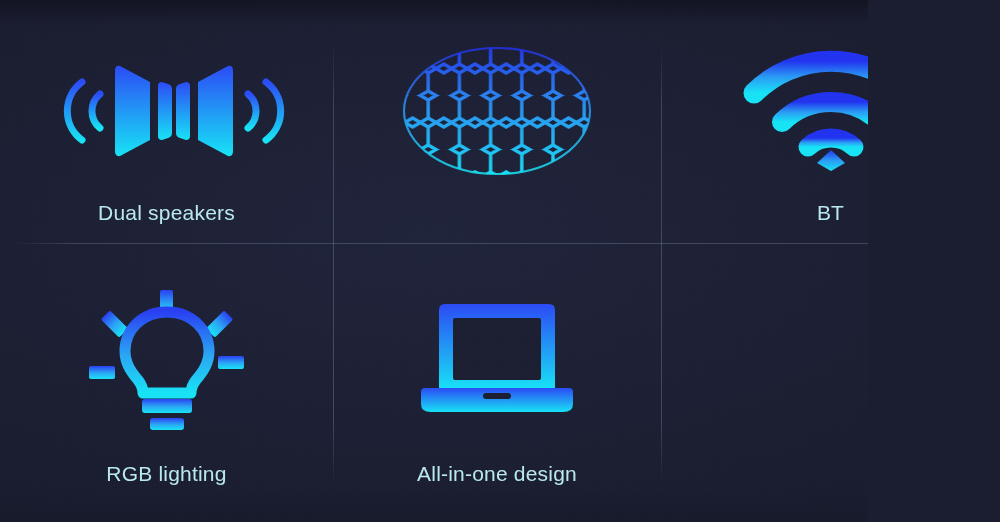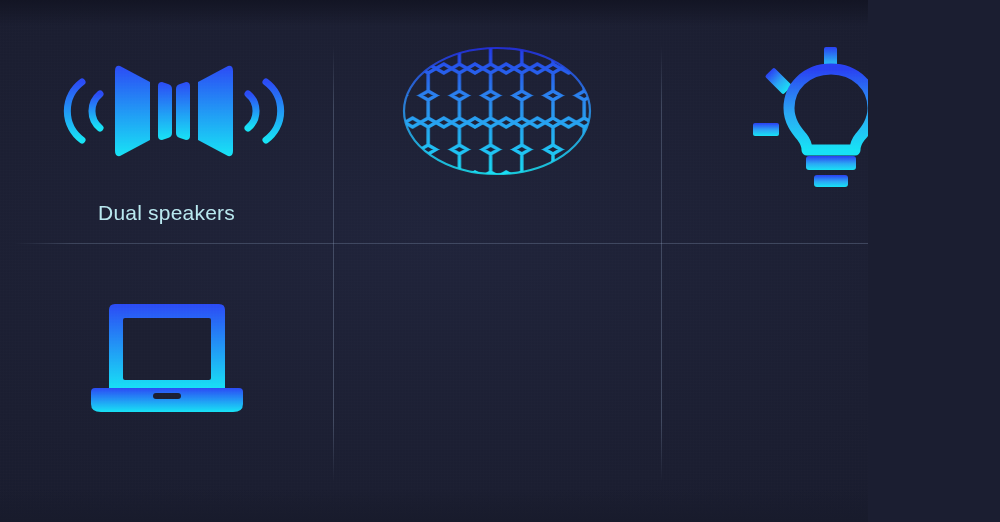--- a/index.html
+++ b/index.html
@@ -173,20 +173,40 @@
 
           <g clip-path="url(#ovalClip)">
             <rect x="0" y="0" width="200" height="140" fill="url(#gradHex)" mask="url(#hexMask)"></rect>
           </g>
 
           <ellipse cx="100" cy="70" rx="93" ry="63" fill="none" stroke="url(#gradHex)" stroke-width="2.2" opacity=".85"></ellipse>
         </svg>
       </div>
     </div>
 
+    <div class="cell row1">
+      <div class="icon-area">
+        <svg width="170" height="120" viewBox="0 0 170 120">
+          <defs>
+            <linearGradient id="gradWifi" x1="0" y1="0" x2="0" y2="1">
+              <stop offset="0%" stop-color="#2233f0"></stop>
+              <stop offset="50%" stop-color="#2a9bf4"></stop>
+              <stop offset="100%" stop-color="#17e3f5"></stop>
+            </linearGradient>
+          </defs>
+          <g fill="none" stroke="url(#gradWifi)" stroke-linecap="round">
+            <path d="M 8 42 A 109 109 0 0 1 162 42" stroke-width="21"></path>
+            <path d="M 36 71 A 70 70 0 0 1 134 71" stroke-width="20"></path>
+            <path d="M 62 96 A 34 34 0 0 1 108 96" stroke-width="19"></path>
+          </g>
+          <path d="M 85 99 L 99 112 L 85 120 L 71 112 Z" fill="url(#gradWifi)"></path>
+        </svg>
+      </div>
+      <div class="cell-label">BT</div>
+    </div>
 
     <div class="cell row2">
       <div class="icon-area">
         <svg width="160" height="140" viewBox="0 0 160 140">
           <defs>
             <linearGradient id="gradBulb" x1="0" y1="0" x2="0" y2="1">
               <stop offset="0%" stop-color="#2940f2"></stop>
               <stop offset="55%" stop-color="#2aa8f4"></stop>
               <stop offset="100%" stop-color="#17e3f5"></stop>
             </linearGradient>
@@ -206,20 +226,21 @@
                    C 55 95 56 99 56 103
                    L 104 103
                    C 104 99 105 95 109 90
                    C 115 83 122 74 122 61
                    C 122 40 105 22 80 22 Z" fill="none" stroke="url(#gradBulb)" stroke-width="11" stroke-linejoin="round"></path>
 
           <rect x="55" y="109" width="50" height="14" rx="3" fill="url(#gradBulb)"></rect>
           <rect x="63" y="128" width="34" height="12" rx="3" fill="url(#gradBulb)"></rect>
         </svg>
       </div>
+      <div class="cell-label">RGB lighting</div>
     </div>
 
 
     <div class="cell row2">
       <div class="icon-area">
         <svg width="160" height="116" viewBox="0 0 160 116">
           <defs>
             <linearGradient id="gradLap" x1="0" y1="0" x2="0" y2="1">
               <stop offset="0%" stop-color="#2b4af5"></stop>
               <stop offset="100%" stop-color="#17e3f5"></stop>
@@ -228,20 +249,21 @@
 
           <path d="M 22 8 Q 22 2 28 2 L 132 2 Q 138 2 138 8 L 138 88 L 22 88 Z" fill="url(#gradLap)"></path>
 
           <rect x="36" y="16" width="88" height="62" rx="2" fill="#1c1f32"></rect>
 
           <path d="M 4 90 Q 4 86 8 86 L 152 86 Q 156 86 156 90 L 156 102 Q 156 110 146 110 L 14 110 Q 4 110 4 102 Z" fill="url(#gradLap)"></path>
 
           <rect x="66" y="91" width="28" height="6" rx="3" fill="#1c1f32"></rect>
         </svg>
       </div>
+      <div class="cell-label">All-in-one design</div>
     </div>
 
   </div>
 
   <div class="divider v-div" id="v-div-1"></div>
   <div class="divider v-div" id="v-div-2"></div>
   <div class="divider h-div" id="h-div-1"></div>
 
   <div id="noise-overlay"></div>
   <div id="top-shade"></div>

